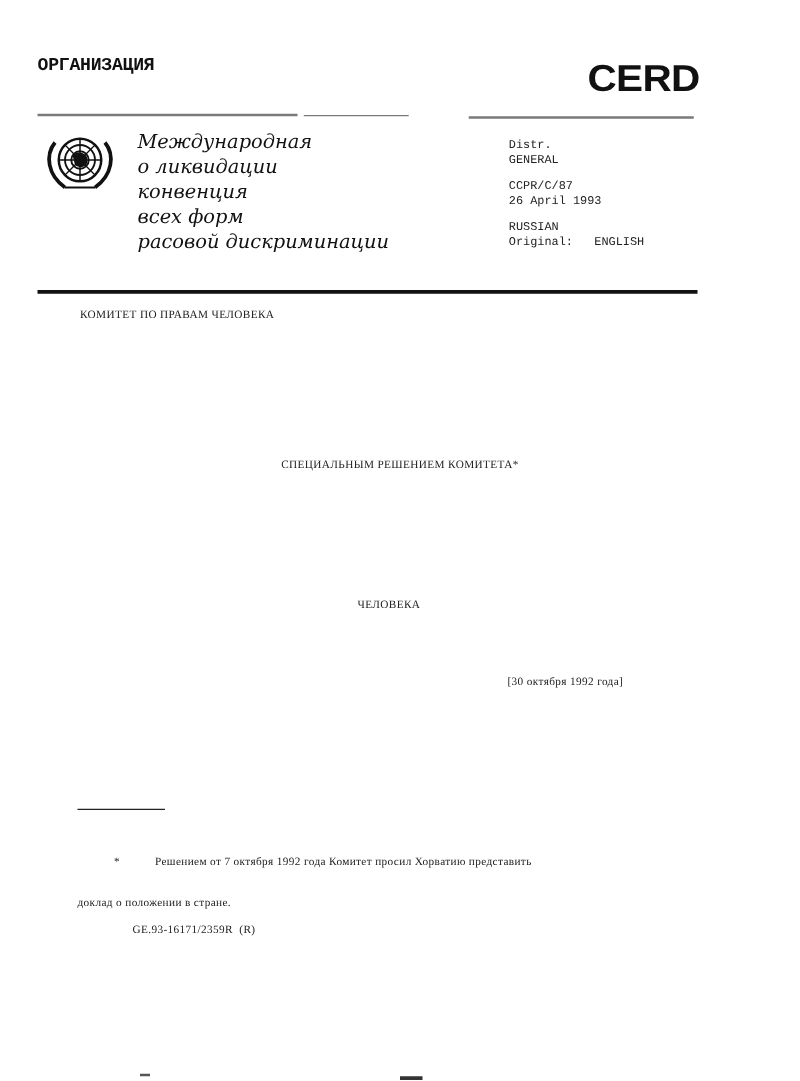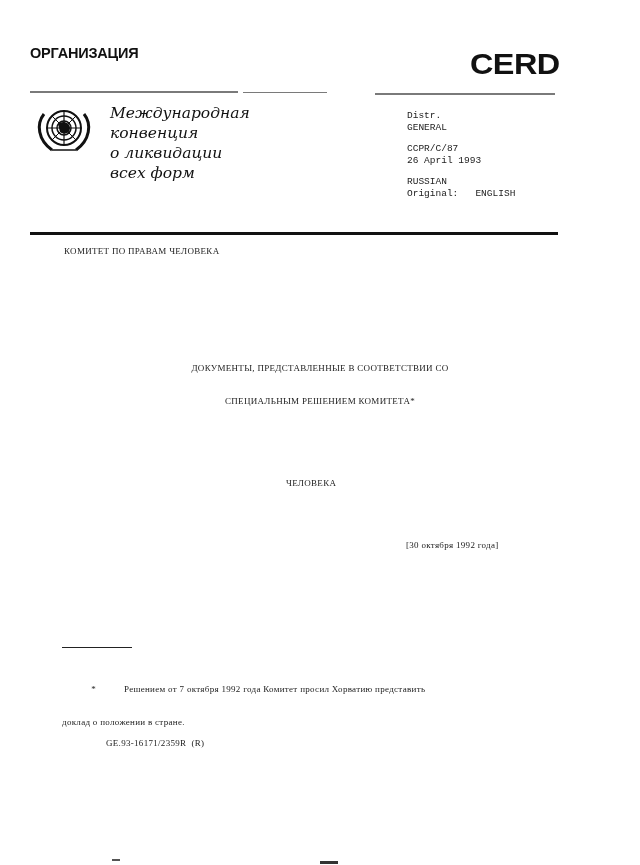--- a/index.html
+++ b/index.html
@@ -1,18 +1,18 @@
 <!DOCTYPE html>
 <html><head>
 <meta charset="utf-8">
 <style>
   html, body { margin: 0; padding: 0; background: #ffffff; }
   body { width: 640px; height: 865px; position: relative; overflow: hidden; color: #111; }
   .abs { position: absolute; }
-  .org { left: 30px; top: 46px; font-family: Liberation Sans, sans-serif; font-weight: bold; font-size: 14.5px; line-height: 15px; letter-spacing: -0.2px; color: #111; }
+  .org { left: 30px; top: 46px; font-family: Liberation Mono, monospace; font-weight: bold; font-size: 14.5px; line-height: 15px; letter-spacing: -0.2px; color: #111; }
   .cerd { left: 470px; top: 47px; font-family: "Liberation Sans", sans-serif; font-weight: 900; font-size: 30px; letter-spacing: -0.5px; color: #111; transform: scaleX(1.08); transform-origin: left; }
   .rule-grey { height: 2px; background: #7a7a7a; }
   .rule-black { height: 3px; background: #111; }
   .emblem { left: 34px; top: 104px; width: 60px; height: 52px; }
   .conv { left: 110px; top: 103px; font-family: "DejaVu Serif", serif; font-style: italic; font-size: 15.5px; line-height: 20px; color: #111; }
   .meta { left: 407px; top: 110px; font-family: "Liberation Mono", monospace; font-size: 9.5px; line-height: 11.5px; color: #222; }
   .meta .gap { height: 10px; }
   .mono { font-family: Liberation Serif, serif; font-size: 9px; color: #222; white-space: pre; letter-spacing: 0.3px; }
   .center { text-align: center; }
 </style>
@@ -41,44 +41,44 @@
       <path d="M10 10 C2 20 4 36 18 46" stroke-width="3"></path>
       <path d="M50 10 C58 20 56 36 42 46" stroke-width="3"></path>
       <path d="M18 46 L42 46" stroke-width="1.5"></path>
     </g>
     <path d="M24 20 C28 16 36 18 36 24 C36 30 30 31 26 28 Z" fill="#111"></path>
   </svg>
 </div>
 
 <div class="abs conv">
   <div>Международная</div>
+  <div>о ликвидации</div>
   <div>конвенция</div>
-  <div>о ликвидации</div>
   <div>всех форм</div>
+  <div>расовой дискриминации</div>
 </div>
 
 <div class="abs meta">
   <div>Distr.</div>
   <div>GENERAL</div>
   <div class="gap"></div>
   <div>CCPR/C/87</div>
   <div>26 April 1993</div>
   <div class="gap"></div>
   <div>RUSSIAN</div>
   <div>
     <span>Original:</span>&nbsp;&nbsp;&nbsp;<span>ENGLISH</span>
   </div>
 </div>
 
 <div class="abs rule-black" style="left:30px; top:232px; width:528px;"></div>
 
 <div class="abs mono" style="left:64px; top:246px;">КОМИТЕТ ПО ПРАВАМ ЧЕЛОВЕКА</div>
 
 <div class="abs mono center" style="left:120px; top:343px; width:400px;">
-  <div>ДОКУМЕНТЫ, ПРЕДСТАВЛЕННЫЕ В СООТВЕТСТВИИ СО</div>
   <div style="margin-top:3px;">СПЕЦИАЛЬНЫМ РЕШЕНИЕМ КОМИТЕТА*</div>
 </div>
 
 <div class="abs mono" style="left:286px; top:478px;">ЧЕЛОВЕКА</div>
 
 <div class="abs mono" style="left:406px; top:540px;">[30 октября 1992 года]</div>
 
 <div class="abs" style="left:62px; top:647px; width:70px; height:1px; background:#222;"></div>
 <div class="abs mono" style="left:62px; top:664px;">
   <div><span style="display:inline-block; width:34px; text-align:right;">*</span><span style="display:inline-block; width:28px;"></span><span>Решением от 7 октября 1992 года Комитет просил Хорватию представить</span></div>

